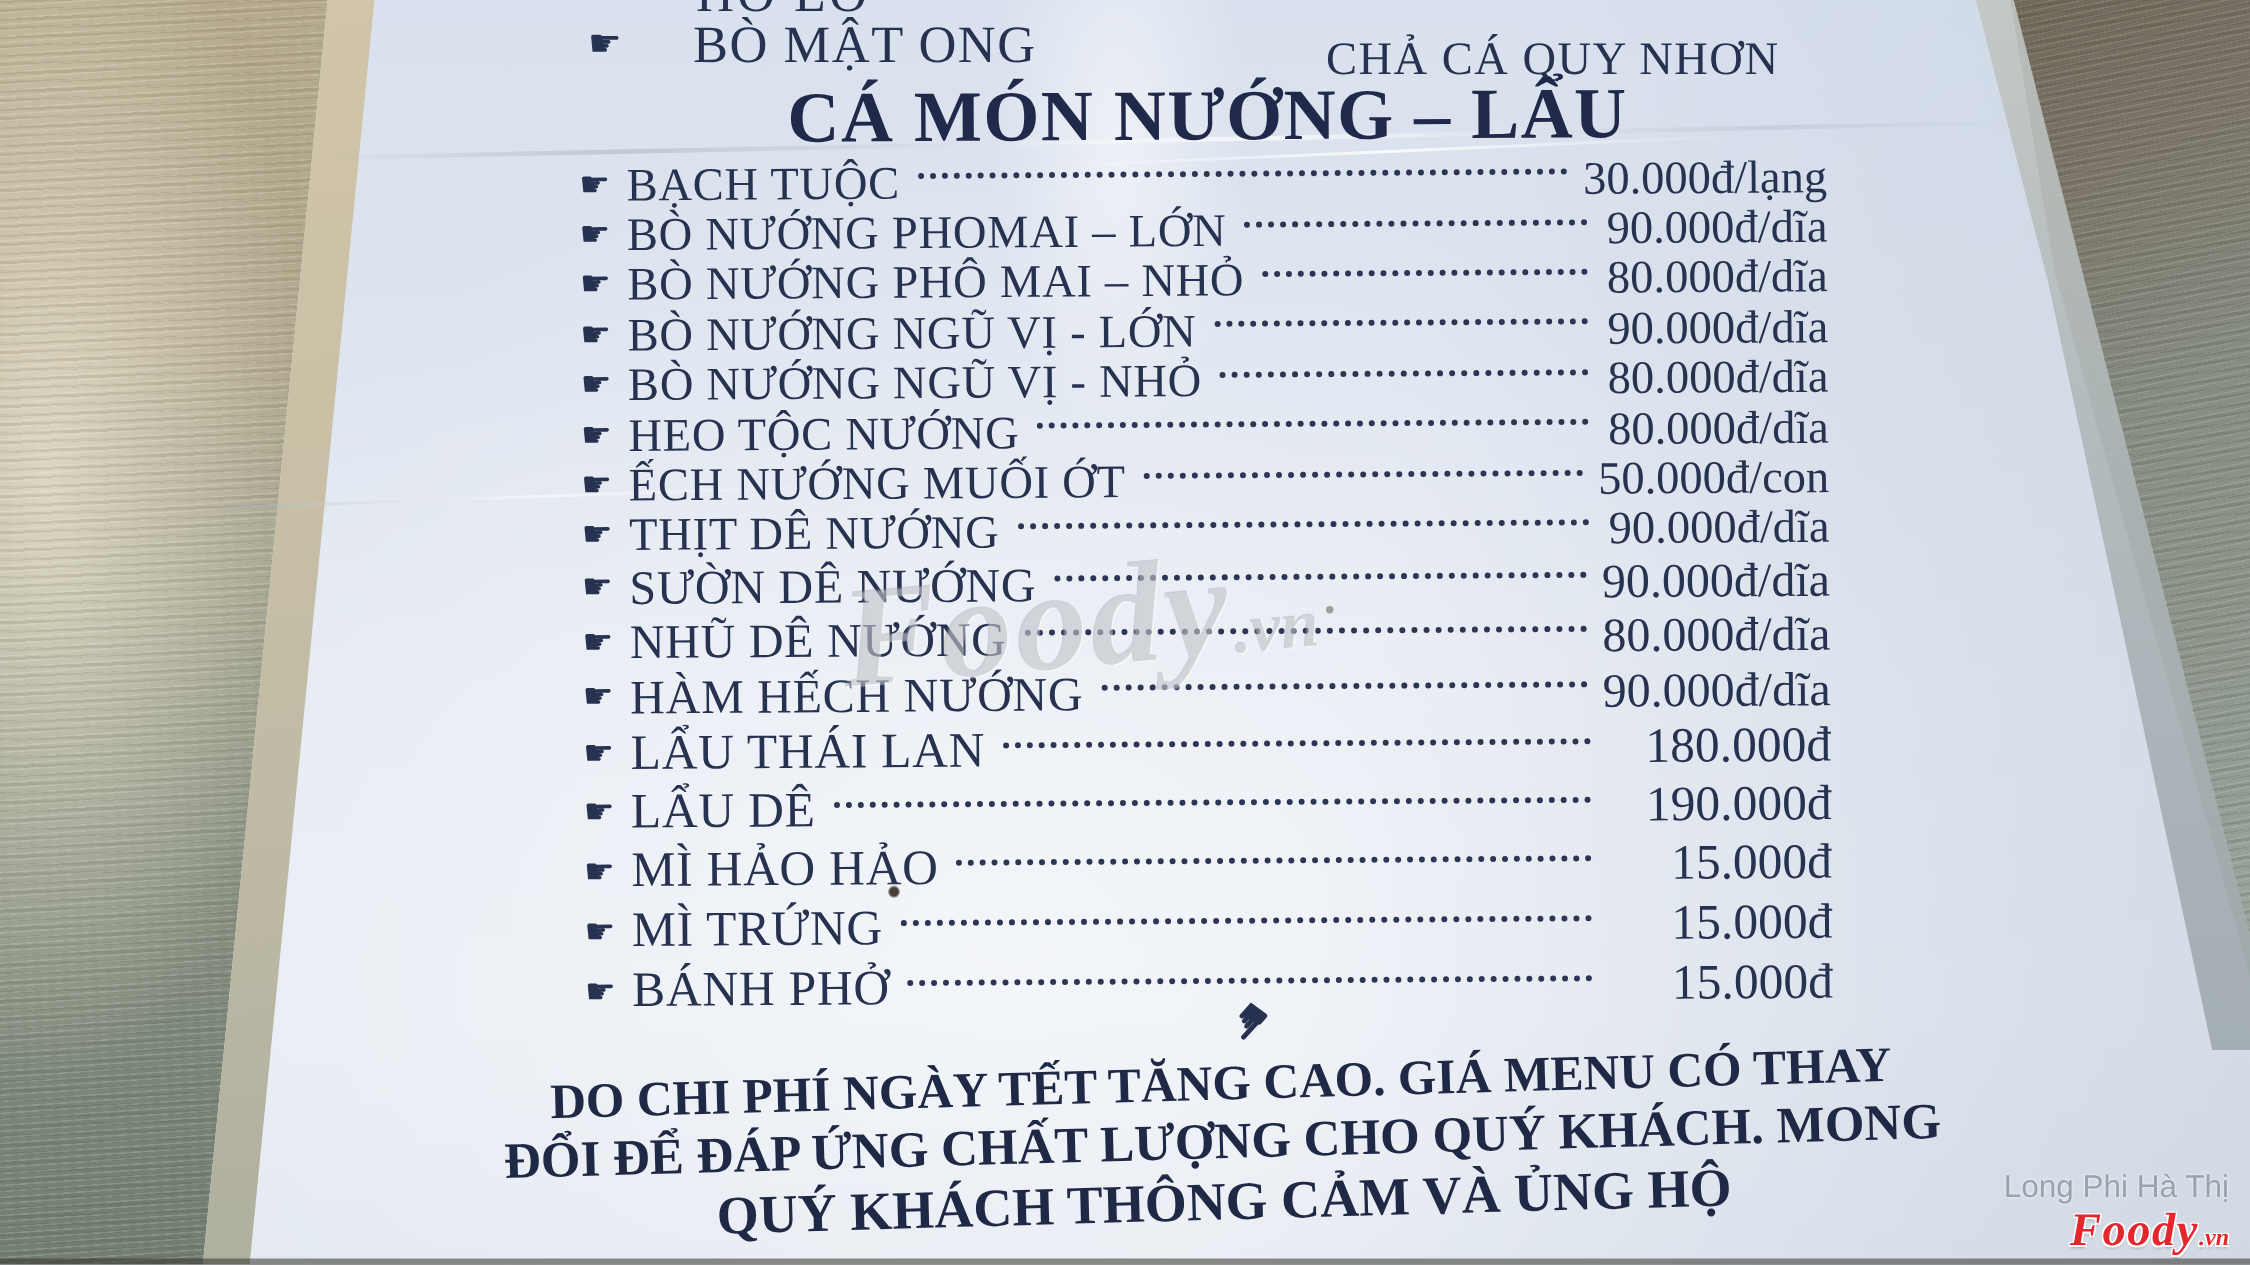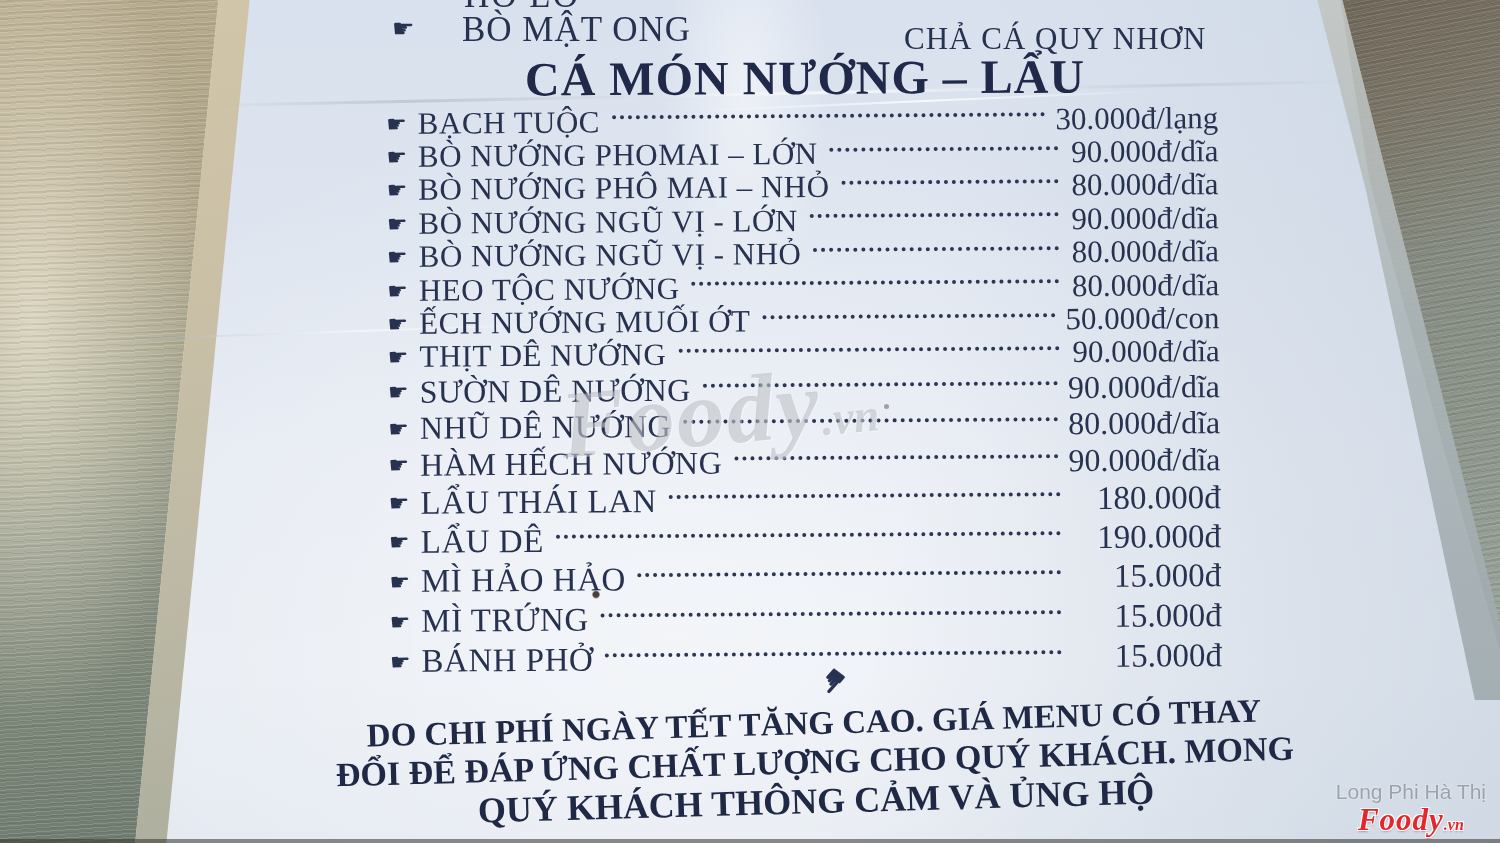--- a/index.html
+++ b/index.html
@@ -56,21 +56,21 @@
     background:radial-gradient(ellipse at 50% 30%,rgba(255,255,255,.5),rgba(255,255,255,0) 70%);}
   .speck-1{position:absolute;left:592px;top:590px;width:8px;height:9px;border-radius:50%;
     background:radial-gradient(circle,#4c3f39 0 45%,rgba(76,63,57,0) 75%);}
   .speck-2{position:absolute;left:884px;top:404px;width:5px;height:5px;border-radius:50%;background:rgba(90,80,70,.5);}
   
   .ink{color:#273250;}
   .top-partial{position:absolute;left:464px;top:-22px;font-size:35px;letter-spacing:2px;line-height:1;}
   .hand-top{position:absolute;left:392px;top:14px;}
   .hand-glyph{font-family:"DejaVu Sans",sans-serif;font-size:25px;color:#273250;}
   .top-left-item{position:absolute;left:462px;top:10px;font-size:35px;letter-spacing:1px;}
-  .top-right-item{position:absolute;left:904px;top:21px;font-size:31px;letter-spacing:1px;}
+  .top-right-item{position:absolute;left:884px;top:21px;font-size:31px;letter-spacing:1px;}
   .section-title{position:absolute;left:390px;top:50px;width:830px;text-align:center;
     font-size:48px;font-weight:bold;letter-spacing:1px;color:#20294a;transform:rotate(-.3deg);}
   .items{position:absolute;left:388px;top:104px;width:832px;transform:rotate(-.4deg);}
   .row{display:flex;align-items:center;height:33.4px;}
   .row .hand-glyph{font-size:23px;margin-right:11px;flex:0 0 auto;}
   .row .nm{font-size:31px;letter-spacing:.5px;white-space:nowrap;color:#273250;}
   .row .dots{flex:1;min-width:36px;border-bottom:4px dotted #2c3654;margin:0 10px 10px 12px;height:1px;}
   .row .pr{font-size:31px;white-space:nowrap;color:#273250;min-width:150px;text-align:right;}
   .row:nth-child(9),.row:nth-child(10),.row:nth-child(11){height:36.5px;}
   .row:nth-child(9) .nm,.row:nth-child(10) .nm,.row:nth-child(11) .nm,
@@ -87,21 +87,21 @@
     transform:rotate(-1.6deg);font-weight:bold;color:#1f2946;}
   .footer .l1{font-size:33px;line-height:38px;}
   .footer .l2{font-size:34px;line-height:39px;}
   .footer .l3{font-size:36px;line-height:41px;}
   
   .wm-center{position:absolute;left:560px;top:356px;transform:rotate(-5deg);
     font-style:italic;font-weight:bold;color:rgba(128,136,147,.30);
     text-shadow:1px 1px 1px rgba(255,255,255,.45);white-space:nowrap;}
   .wm-center .big{font-size:96px;letter-spacing:2px;}
   .wm-center .small{font-size:46px;}
-  .credit{position:absolute;right:14px;bottom:6px;text-align:center;line-height:1.1;}
+  .credit{position:absolute;right:14px;bottom:6px;text-align:right;line-height:1.1;}
   .credit-name{font-family:"Liberation Sans","DejaVu Sans",sans-serif;font-size:21px;color:#9ba2ab;
     text-shadow:0 0 2px rgba(255,255,255,.85);}
   .logo{font-style:italic;font-weight:bold;white-space:nowrap;
     text-shadow:-1px -1px 0 #fff,1px -1px 0 #fff,-1px 1px 0 #fff,1px 1px 0 #fff,0 2px 2px rgba(120,30,30,.35);}
   .logo .big{font-size:31px;color:#e5262d;letter-spacing:1px;}
   .logo .small{font-size:16px;color:#e5262d;}
 </style>
 </head>
 <body>
 

